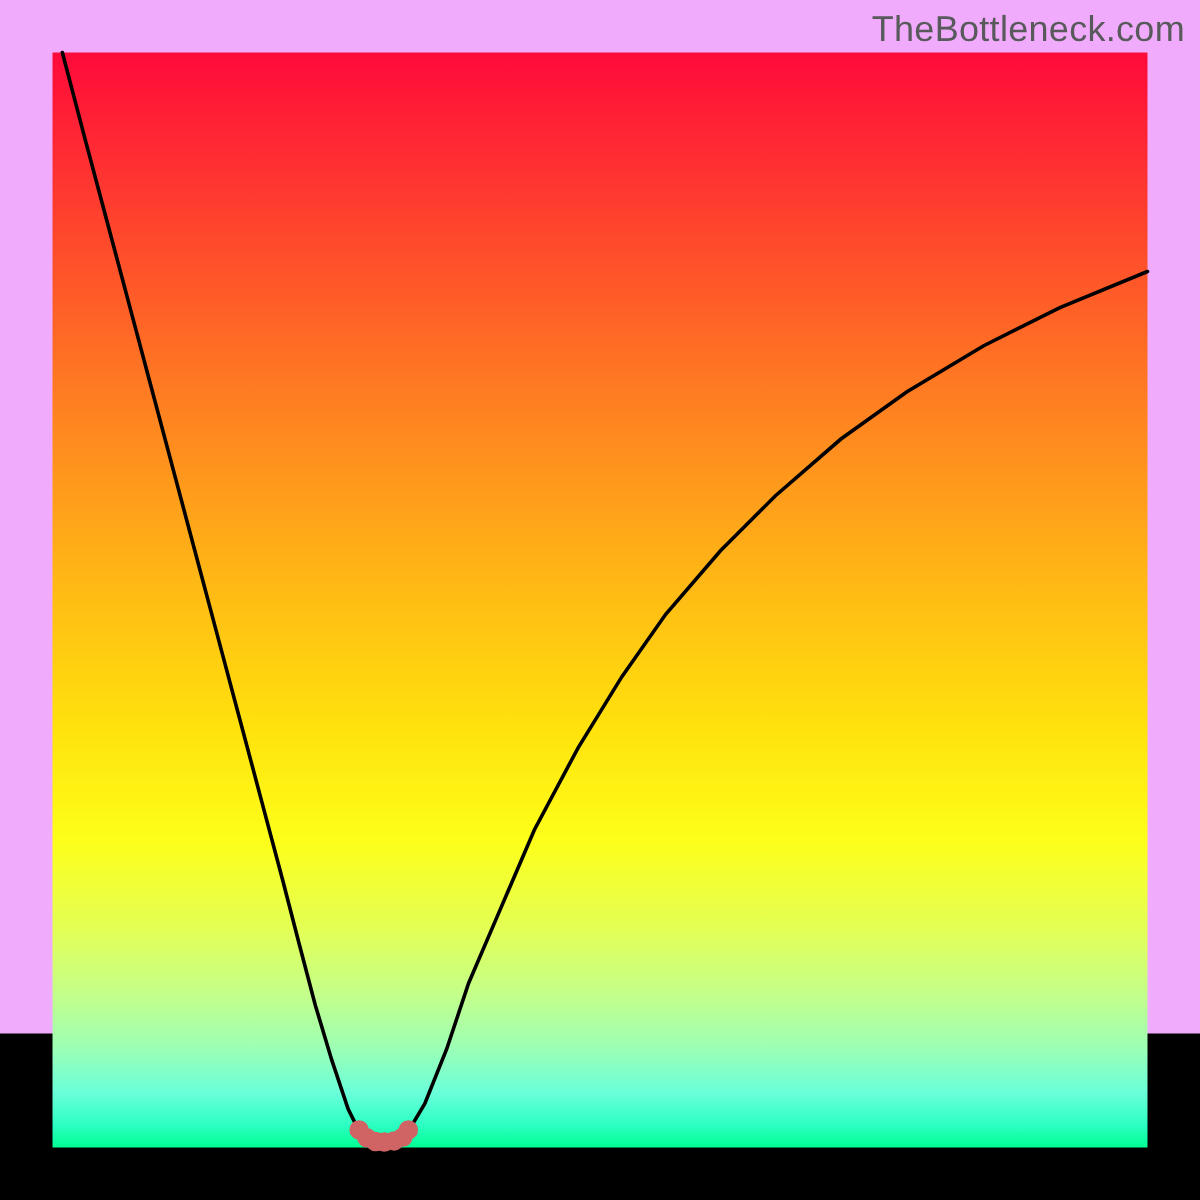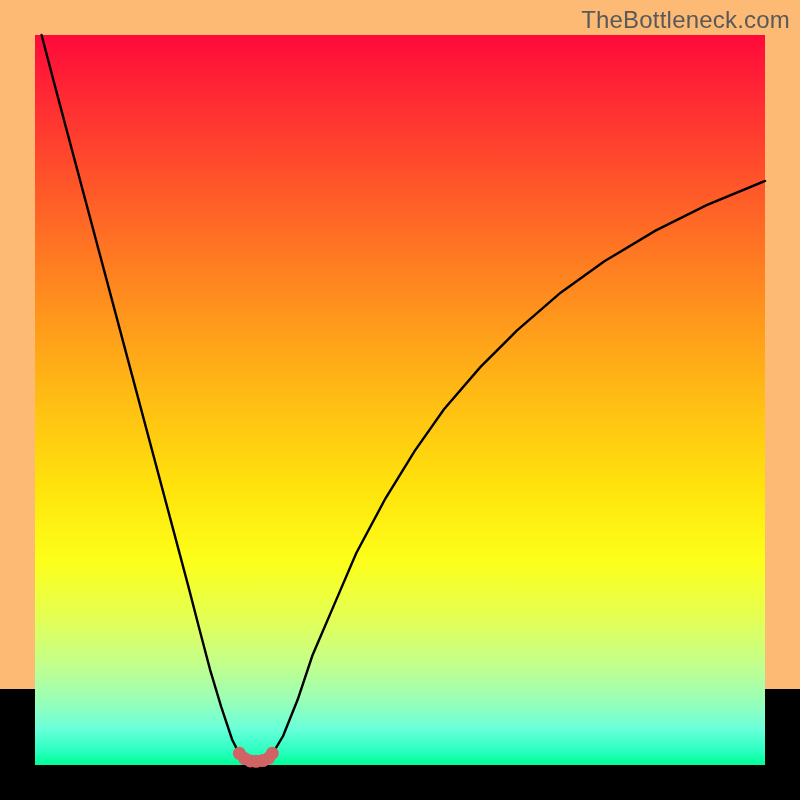--- a/index.html
+++ b/index.html
@@ -9,21 +9,21 @@
     height: 800px;
     background: #000;
     overflow: hidden;
   }
   .frame {
     position: absolute;
     left: 0;
     top: 0;
     width: 800px;
     height: 689px;
-    background: #fdba74;
+    background: #f0abfc;
   }
   .plot {
     position: absolute;
     left: 35px;
     top: 35px;
     width: 730px;
     height: 730px;
     background: linear-gradient(to bottom,
       #ff0a3a 0%,
       #ff2f32 10%,

